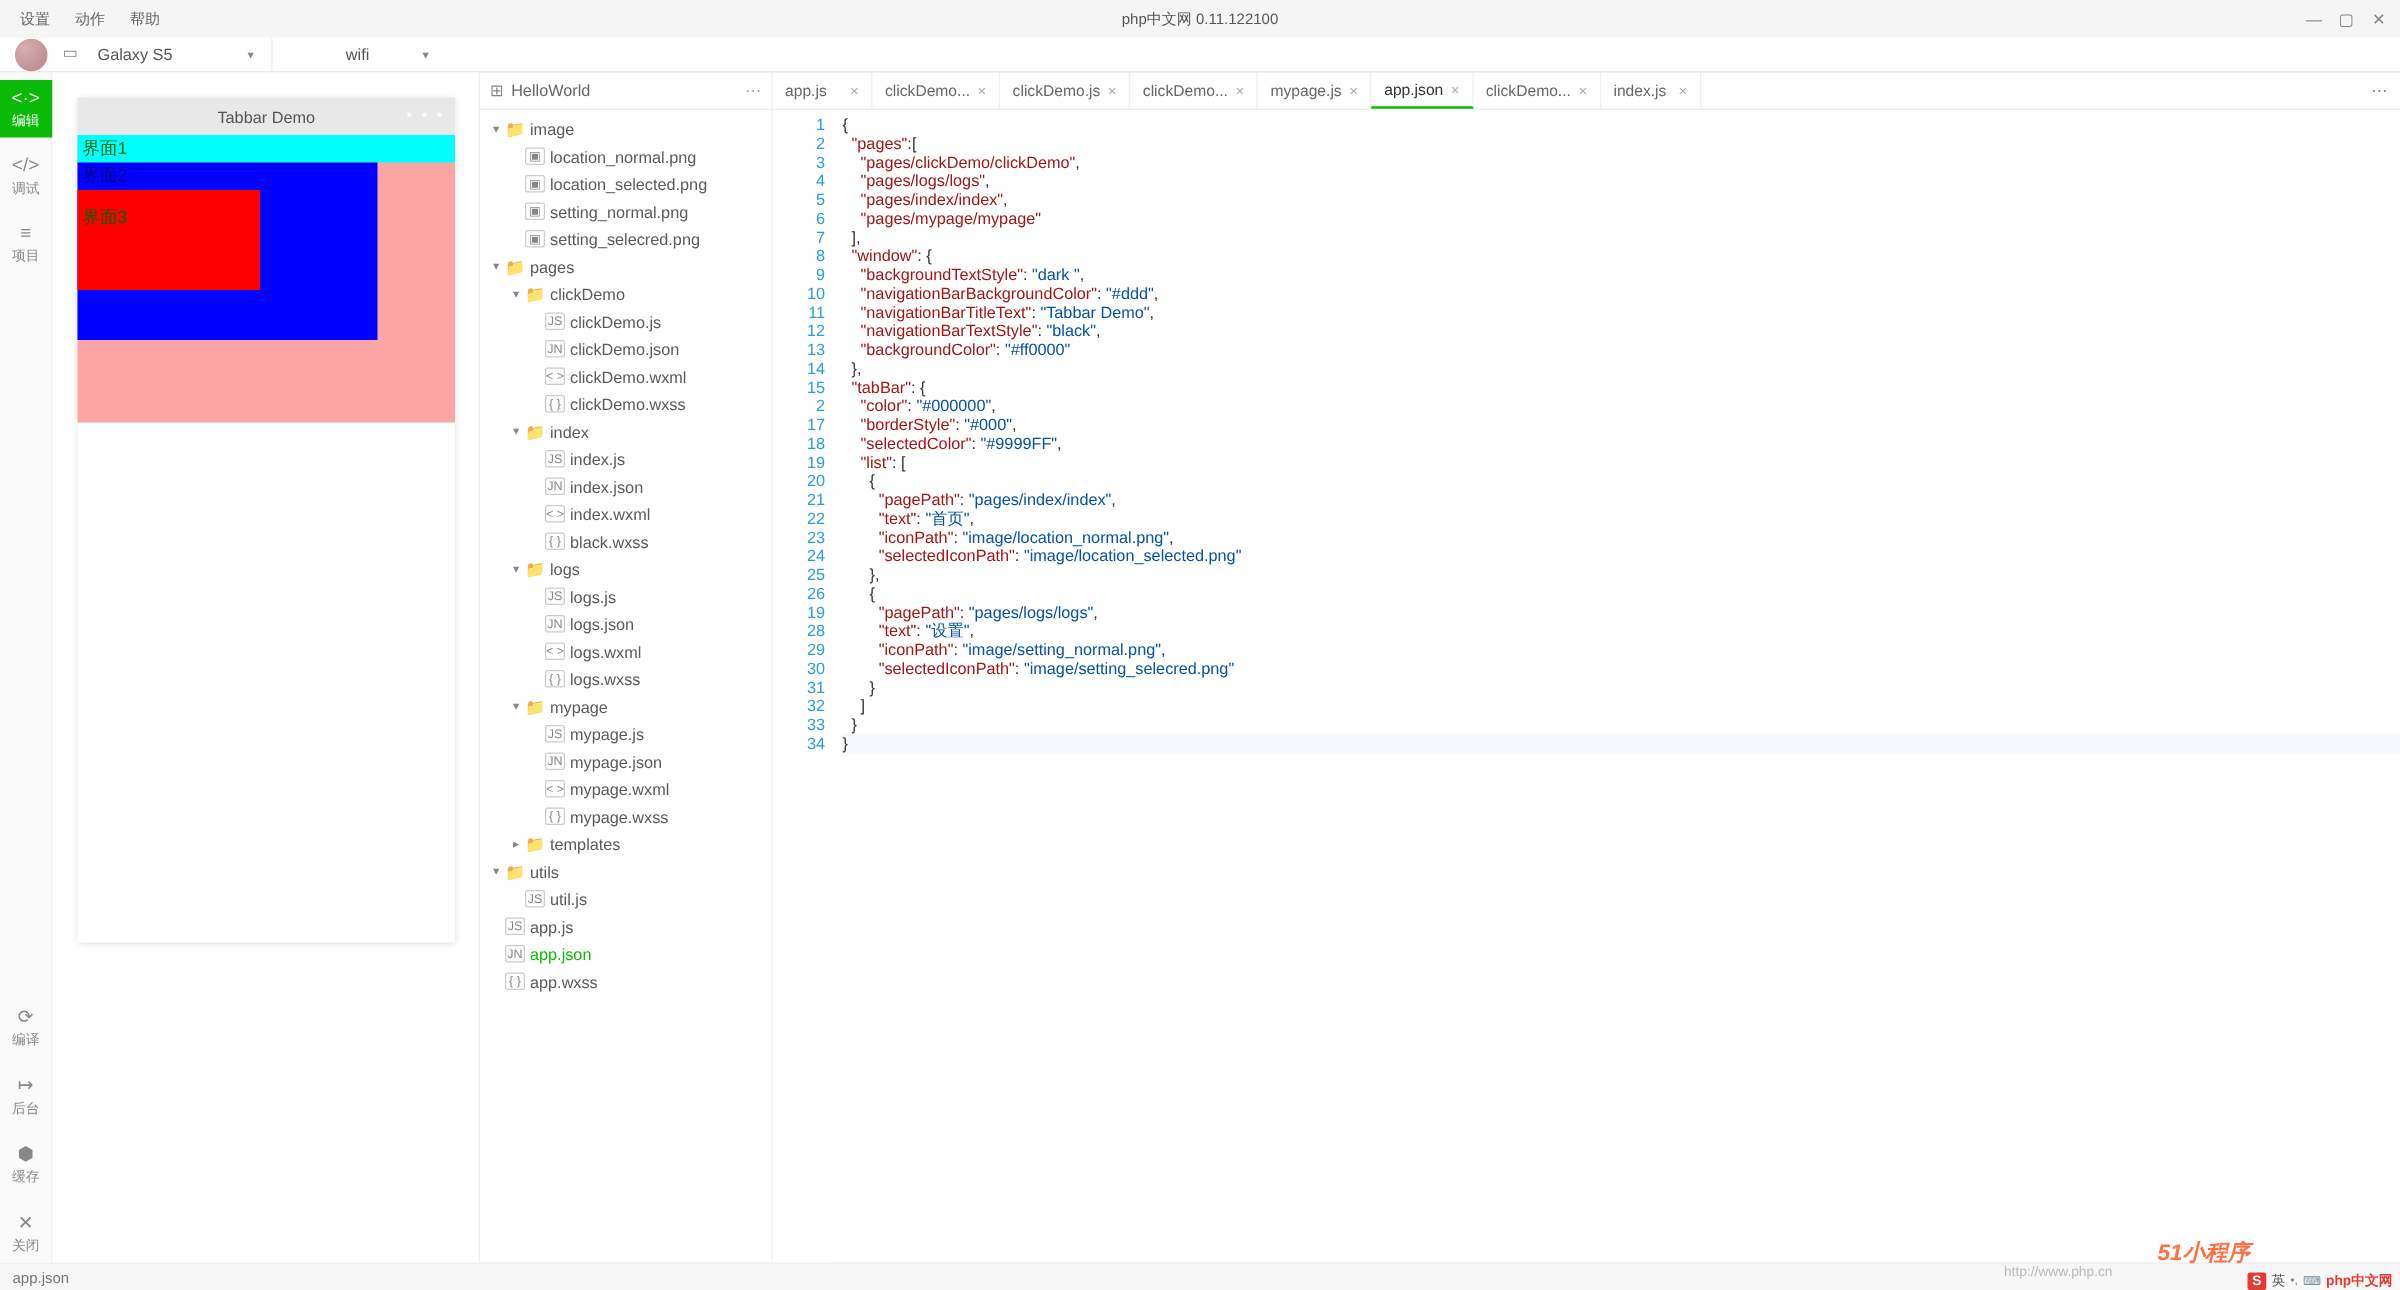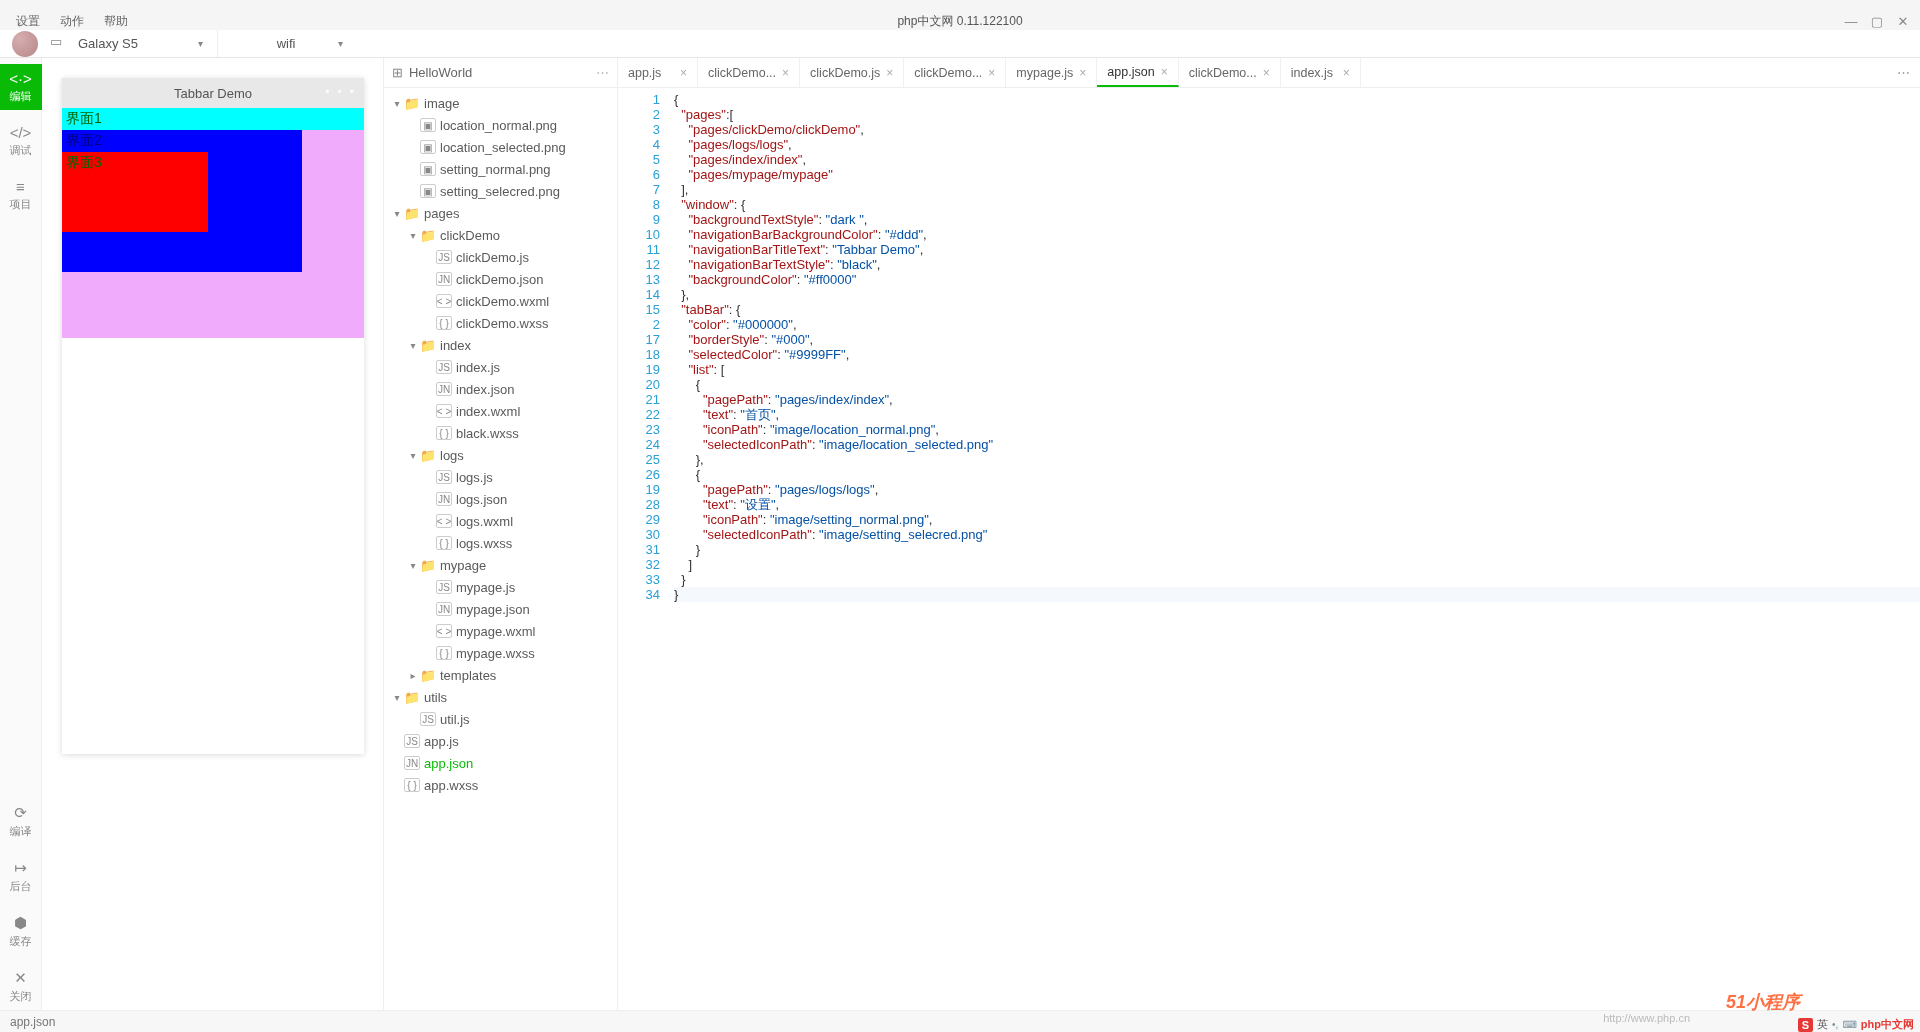--- a/index.html
+++ b/index.html
@@ -1,39 +1,39 @@
 <!DOCTYPE html>
 <html><head>
 <meta charset="utf-8">
 <style>
   * { box-sizing: border-box; margin: 0; padding: 0; font-family: "Microsoft YaHei", Arial, sans-serif; }
   body { width: 1920px; height: 1032px; background: #fff; overflow: hidden; font-size: 13px; color: #555; }
-  .titlebar { height: 30px; background: #f5f5f5; display: flex; align-items: flex-end; position: relative; }
+  .titlebar { height: 30px; background: #f5f5f5; display: flex; align-items: center; position: relative; }
   .titlebar .menu { display: flex; gap: 20px; padding-left: 16px; font-size: 12px; color: #666; }
   .titlebar .title { position: absolute; left: 50%; transform: translateX(-50%); font-size: 12px; color: #555; }
   .titlebar .win-controls { margin-left: auto; display: flex; gap: 8px; padding-right: 8px; }
   .win-btn { width: 18px; height: 18px; display:flex; align-items:center; justify-content:center; color:#888; }
   .toolbar { height: 28px; background: #fff; border-bottom: 1px solid #e5e5e5; display:flex; align-items:center; }
   .avatar { width:26px; height:26px; border-radius:50%; margin:0 12px; background: radial-gradient(circle at 30% 30%, #d8aeb0, #b58687); }
   .device-icon { width:20px; height:20px; margin-right:8px; color:#888; }
   .select-wrap { display:flex; align-items:center; border-right:1px solid #eee; padding-right:8px; height:100%; }
   .main { display:flex; height: calc(100% - 58px - 22px); }
   .leftbar { width:42px; background:#fafafa; border-right:1px solid #eee; display:flex; flex-direction:column; align-items:center; padding-top:6px; gap:8px;}
   .leftbar .item { width:42px; text-align:center; font-size:11px; color:#888; padding:6px 0; cursor:pointer; }
   .leftbar .item.active { background:#09bb07; color:#fff; }
   .leftbar .item .ic { font-size:15px; display:block; margin-bottom:2px; }
   .leftbar .spacer { flex:1; }
   .preview-col { width:342px; background:#fff; border-right:1px solid #eee; padding:20px; }
   .device-frame { width:302px; height:676px; background:#fff; box-shadow: 0 1px 6px rgba(0,0,0,0.15); }
   .device-statusbar { height:30px; background:#e8e8e8; display:flex; align-items:center; justify-content:center; position:relative; color:#555; font-size:13px; }
   .device-dots { position:absolute; right:8px; top:6px; color:#fff; opacity:.8; letter-spacing:2px; }
-  .device-body { background:#f0abfc; height:230px; position:relative; }
+  .device-body { background:#fca5a5; height:230px; position:relative; }
   .row1 { background:#00ffff; color:#006400; padding:2px 4px; font-size:14px; }
   .row2 { background:#0000ff; color:#000080; padding:2px 4px; font-size:14px; width:240px; }
-  .row3 { background:#ff0000; color:#006400; padding:2px 4px; font-size:14px; width:146px; height:80px; position:relative; z-index:2;}
+  .row3 { background:#ff0000; color:#006400; padding:13px 4px; font-size:14px; width:146px; height:80px; position:relative; z-index:2;}
   .blue-strip { background:#0000ff; height:120px; width:240px; margin-top:-80px;}
   .tree-col { width:234px; border-right:1px solid #eee; display:flex; flex-direction:column; }
   .tree-head { height:30px; border-bottom:1px solid #eee; display:flex; align-items:center; padding:0 8px; color:#666; font-size:13px; }
   .tree-head .tree-ic { margin-right:6px; color:#888; }
   .tree-head .more { margin-left:auto; color:#aaa; }
   .tree { flex:1; overflow:auto; padding:4px 0; }
   .tree .node { display:flex; align-items:center; height:22px; font-size:13px; color:#5a5a5a; cursor:pointer; white-space:nowrap; }
   .tree .node.sel { color:#09bb07; }
   .tree .caret { width:10px; text-align:center; color:#888; font-size:10px; margin-right:2px;}
   .tree .ficon { width:16px; height:14px; margin-right:4px; display:inline-flex; align-items:center; justify-content:center; font-size:10px; color:#888; border:1px solid #ccc; border-radius:2px;}

